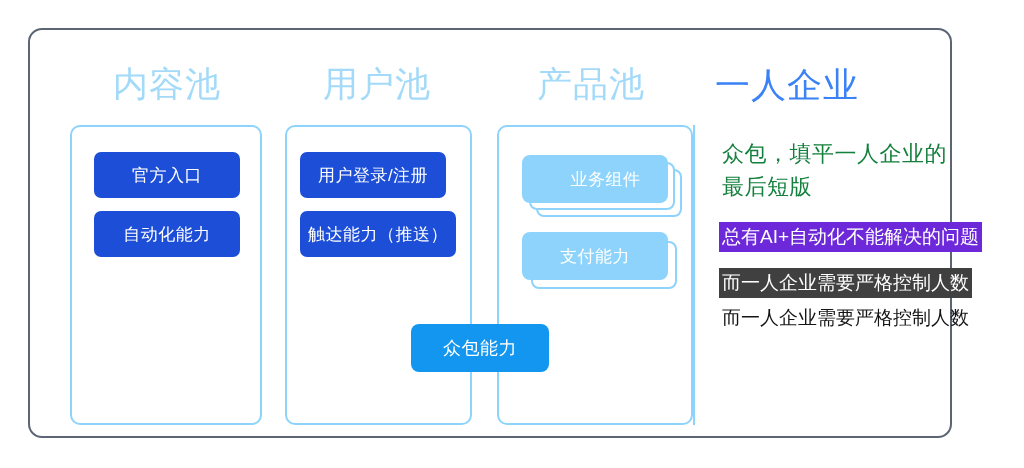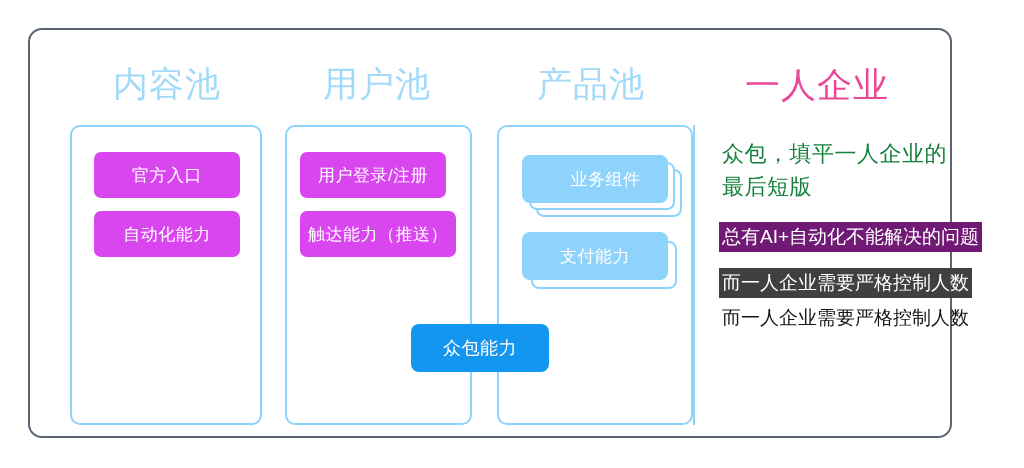--- a/index.html
+++ b/index.html
@@ -55,21 +55,21 @@
     background: #ffffff;
   }
   #col-box-content { left: 70px;  width: 192px; }
   #col-box-user    { left: 285px; width: 187px; }
   #col-box-product { left: 497px; width: 196px; }
 
   
   .chip {
     position: absolute;
     box-sizing: border-box;
-    background: #d946ef;
+    background: #1d4ed8;
     border-radius: 7px;
     color: #ffffff;
     font-size: 17px;
     display: flex;
     align-items: center;
     justify-content: center;
     white-space: nowrap;
     letter-spacing: 0.5px;
   }
 
@@ -137,24 +137,24 @@
   #right-divider {
     position: absolute;
     left: 693px; top: 125px;
     width: 2px; height: 300px;
     background: #8ed3fb;
   }
 
   
   #right-title {
     position: absolute;
-    left: 745px; top: 64px;
+    left: 715px; top: 64px;
     font-size: 35px;
     line-height: 42px;
-    color: #ec4899;
+    color: #3b82f6;
     white-space: nowrap;
     letter-spacing: 1px;
   }
   #right-lead {
     position: absolute;
     left: 722px; top: 137px;
     width: 230px;
     font-size: 22px;
     line-height: 33px;
     color: #15803d;
@@ -165,21 +165,21 @@
     position: absolute;
     font-size: 19px;
     line-height: 26px;
     white-space: nowrap;
     letter-spacing: 0px;
     padding: 2px 3px;
     box-sizing: content-box;
   }
   #hl-blue {
     left: 719px; top: 222px;
-    background: #701a75;
+    background: #6d28d9;
     color: #ffffff;
   }
   #hl-black {
     left: 719px; top: 268px;
     background: #404040;
     color: #ffffff;
   }
   #hl-plain {
     left: 719px; top: 303px;
     background: transparent;

